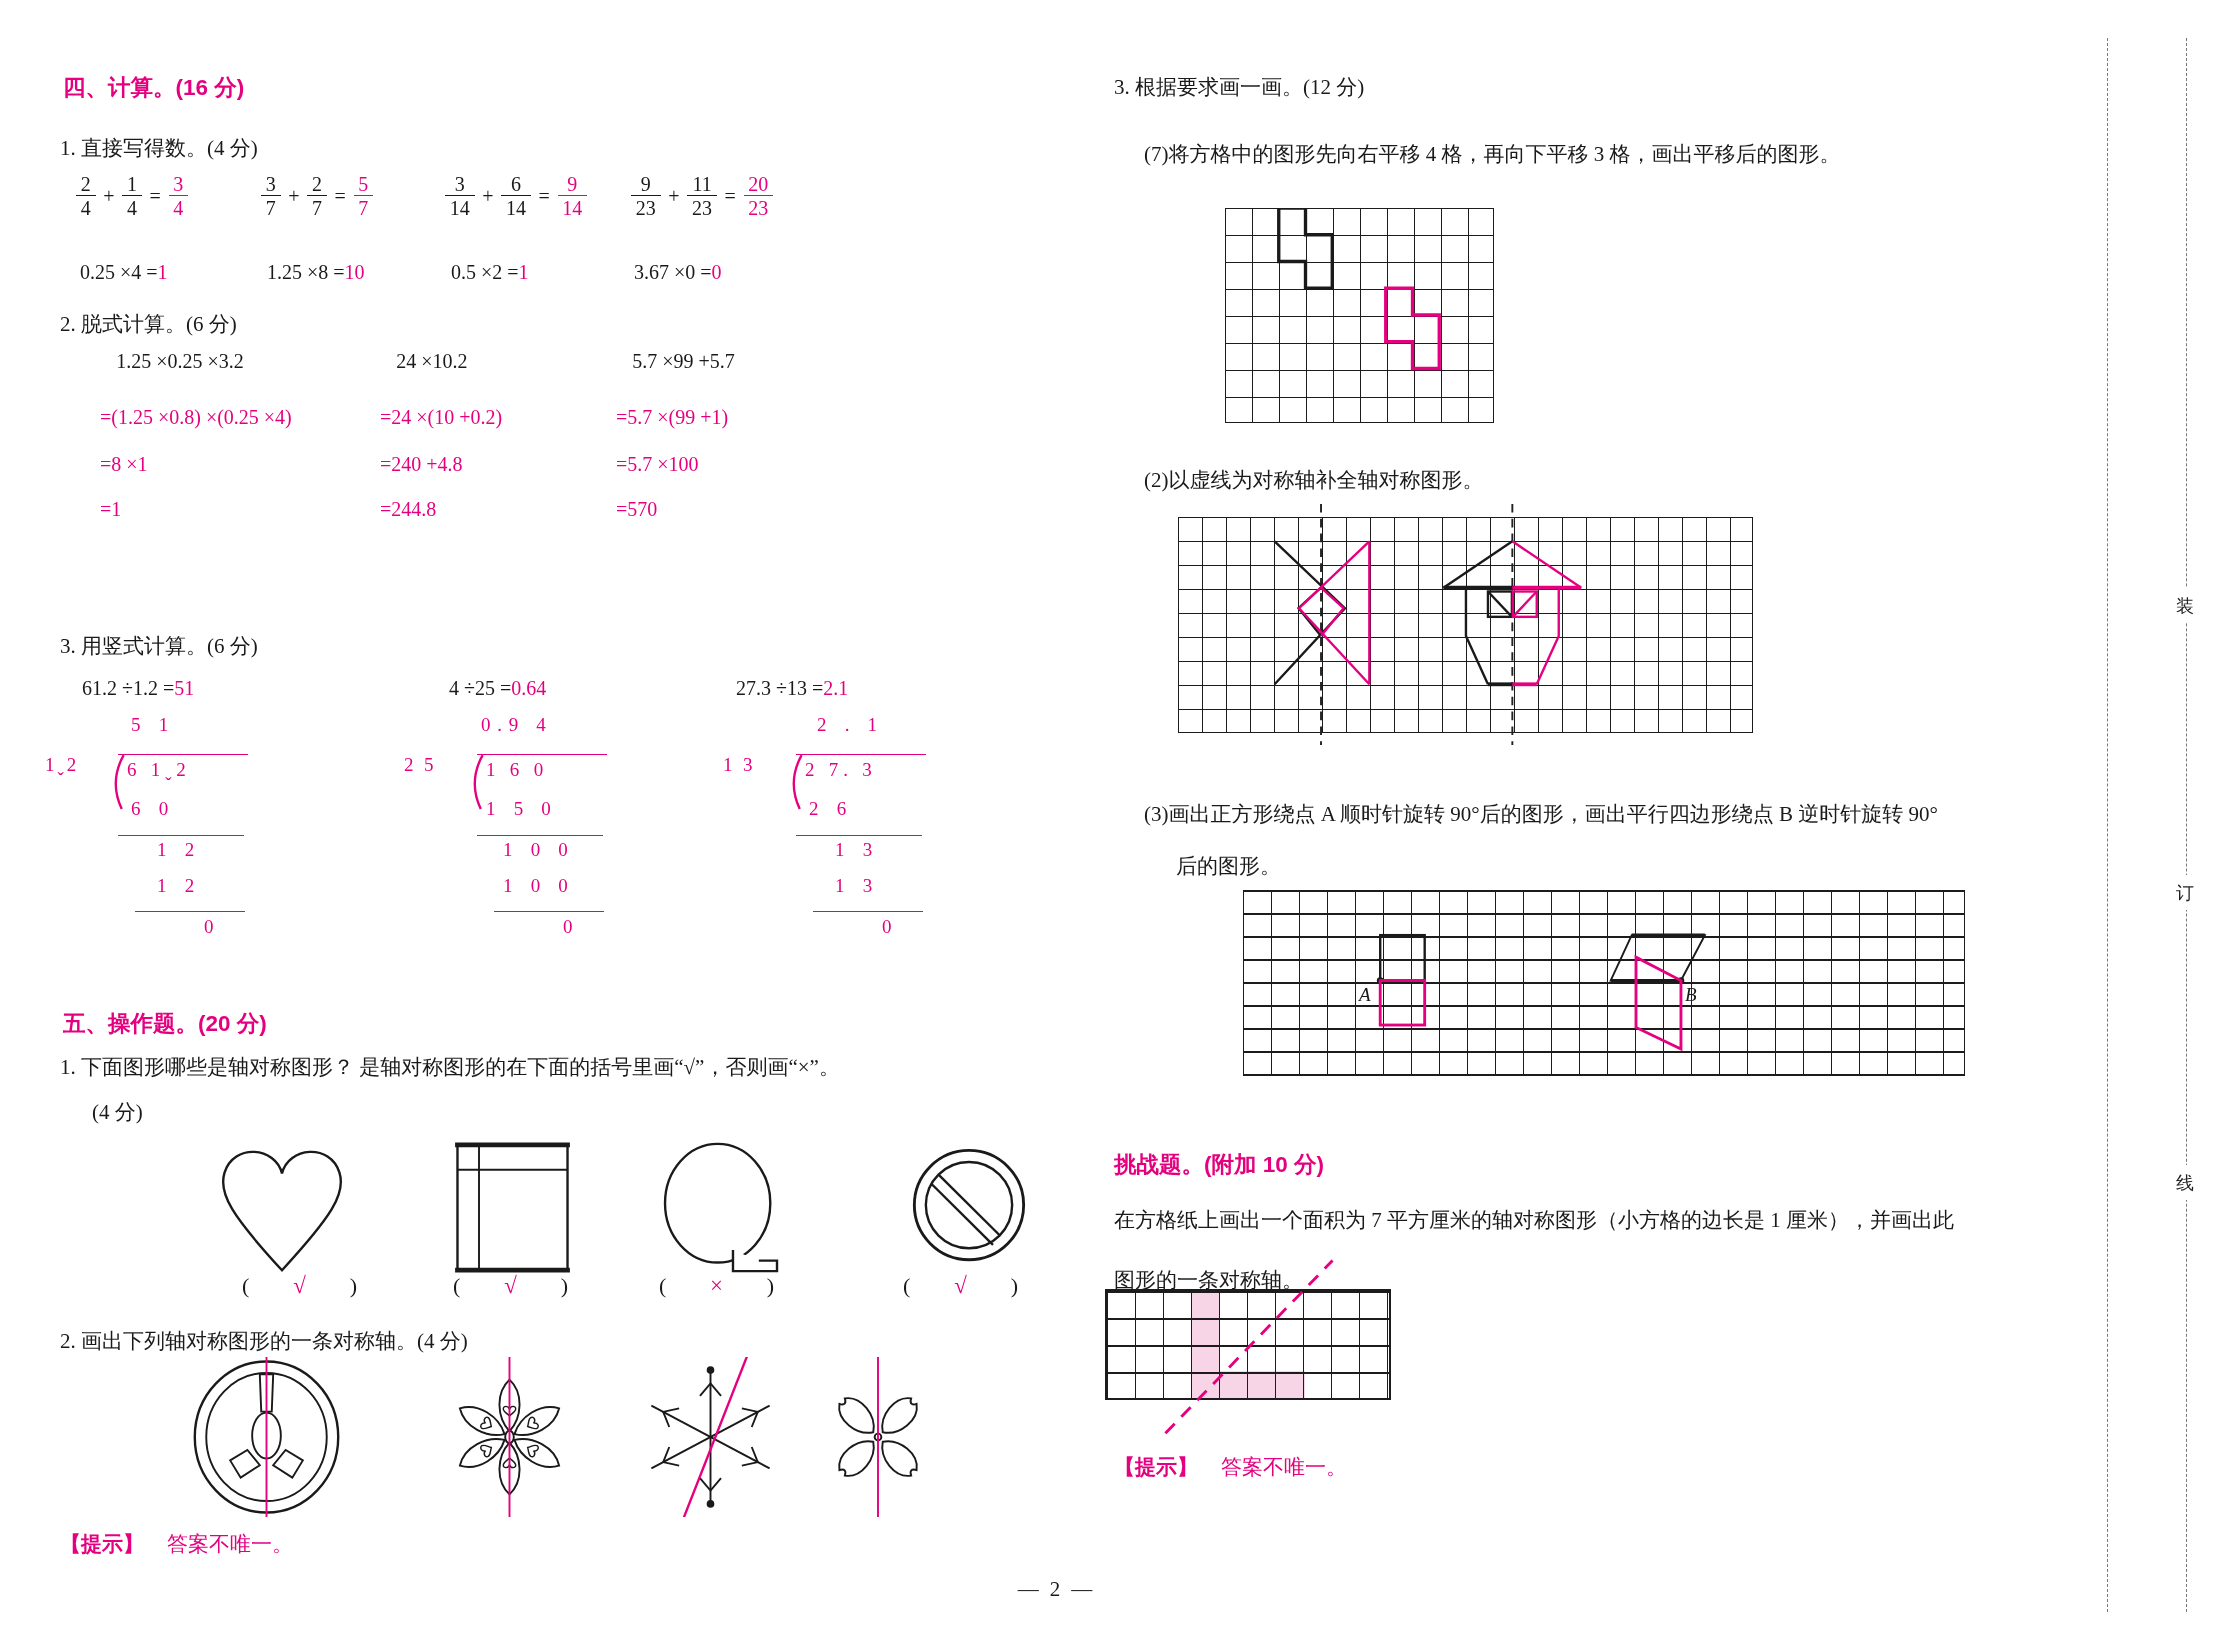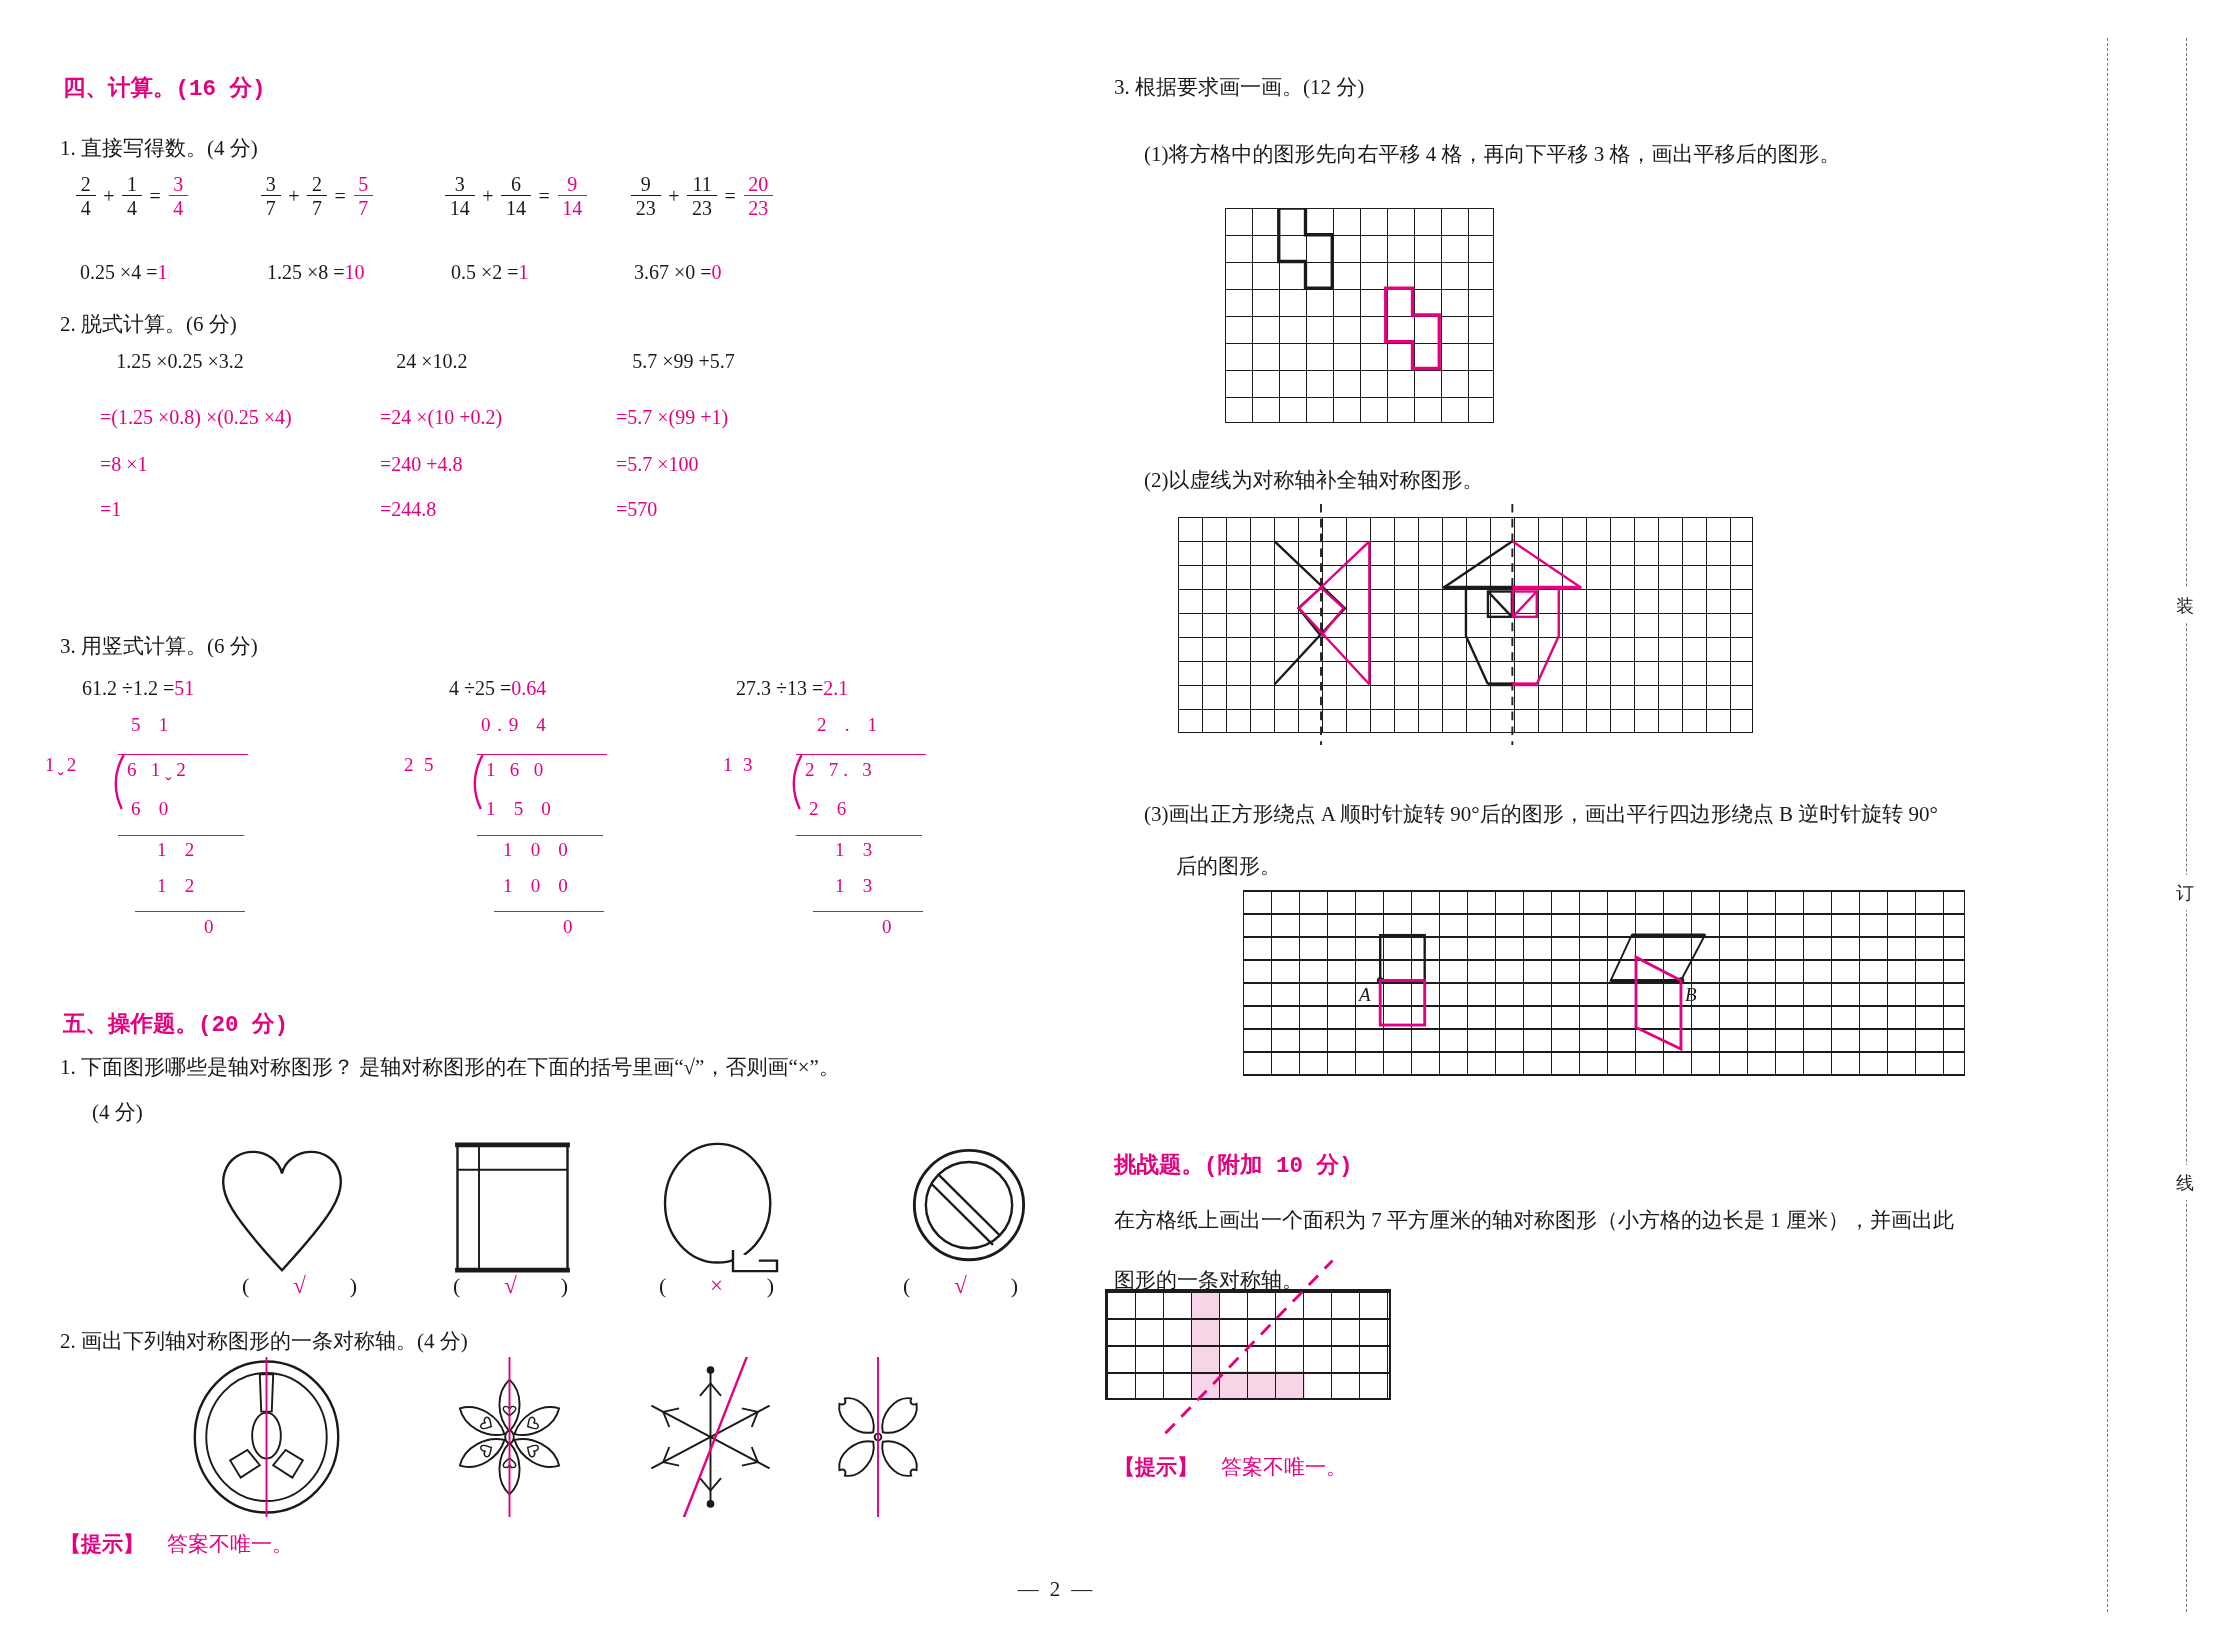--- a/index.html
+++ b/index.html
@@ -5,21 +5,21 @@
   :root{ --accent:#e4007f; --ink:#1a1a1a; --shade:#f7d4e6; }
   html,body{margin:0;padding:0;}
   body{
     width:2216px;height:1644px;position:relative;background:#fff;
     font-family:"Liberation Serif","DejaVu Sans",serif;color:var(--ink);
     overflow:hidden;
   }
   .abs{position:absolute;}
   .txt{font-size:21px;white-space:nowrap;}
   .math{font-size:20px;white-space:nowrap;}
-  .sec-title{font-family:Liberation Mono, monospace;font-weight:bold;
+  .sec-title{font-family:Liberation Sans, sans-serif;font-weight:bold;
     font-size:22.5px;color:var(--accent);white-space:nowrap;}
   .ans{color:var(--accent);}
   .ital{font-style:italic;}
   
   .fprob{display:flex;align-items:center;gap:7.7px;font-size:20px;}
   .frac{display:inline-block;text-align:center;line-height:1.12;}
   .frac .fn{display:block;padding:0 4.8px;}
   .frac .fd{display:block;border-top:1.4px solid var(--ink);padding:1px 4.8px 0;}
   .frac.ans .fd{border-top-color:var(--accent);}
   
@@ -352,21 +352,21 @@
     </g>
     <line x1="140" y1="-8" x2="140" y2="342" stroke="#e4007f" stroke-width="4"></line>
   </svg>
 </div>
 
 <div class="abs tip" style="left:60px;top:1530px">
   <span class="tag">【提示】</span><span class="body">答案不唯一。</span>
 </div>
 
 <div class="abs txt" style="left:1114px;top:73px">3. 根据要求画一画。(12 分)</div>
-<div class="abs txt" style="left:1144px;top:140px">(1)将方格中的图形先向右平移 4 格，再向下平移 3 格，画出平移后的图形。</div>
+<div class="abs txt" style="left:1144px;top:140px">(7)将方格中的图形先向右平移 4 格，再向下平移 3 格，画出平移后的图形。</div>
 
 <div class="grid" style="left:1225px;top:208px;width:268px;height:214px;
      background-image:linear-gradient(to right,#1c1c1c 1.4px,transparent 1.4px),linear-gradient(to bottom,#1c1c1c 1.4px,transparent 1.4px);
      background-size:27px 27px;border-right:1.4px solid #1c1c1c;border-bottom:1.4px solid #1c1c1c;"></div>
 <svg class="overlay" style="left:1225px;top:208px" width="268" height="214" viewBox="0 0 560 448">
   <path d="M112,0 L168,0 L168,56 L224,56 L224,168 L168,168 L168,112 L112,112 Z" fill="none" stroke="#1a1a1a" stroke-width="7"></path>
   <path d="M336,168 L392,168 L392,224 L448,224 L448,336 L392,336 L392,280 L336,280 Z" fill="none" stroke="#e4007f" stroke-width="7"></path>
 </svg>
 
 <div class="abs txt" style="left:1144px;top:466px">(2)以虚线为对称轴补全轴对称图形。</div>

